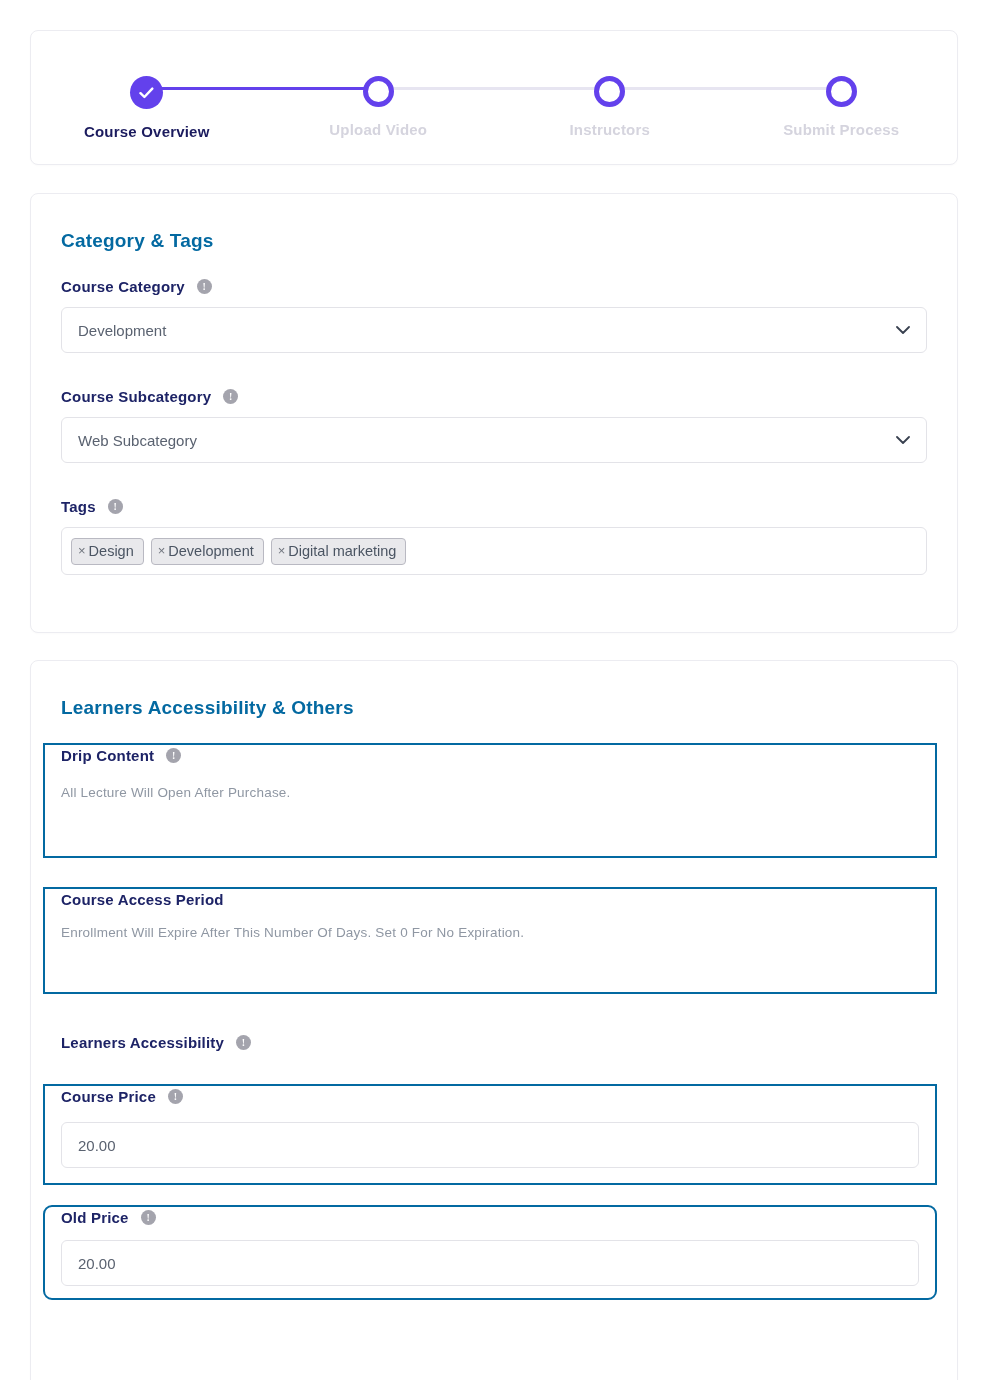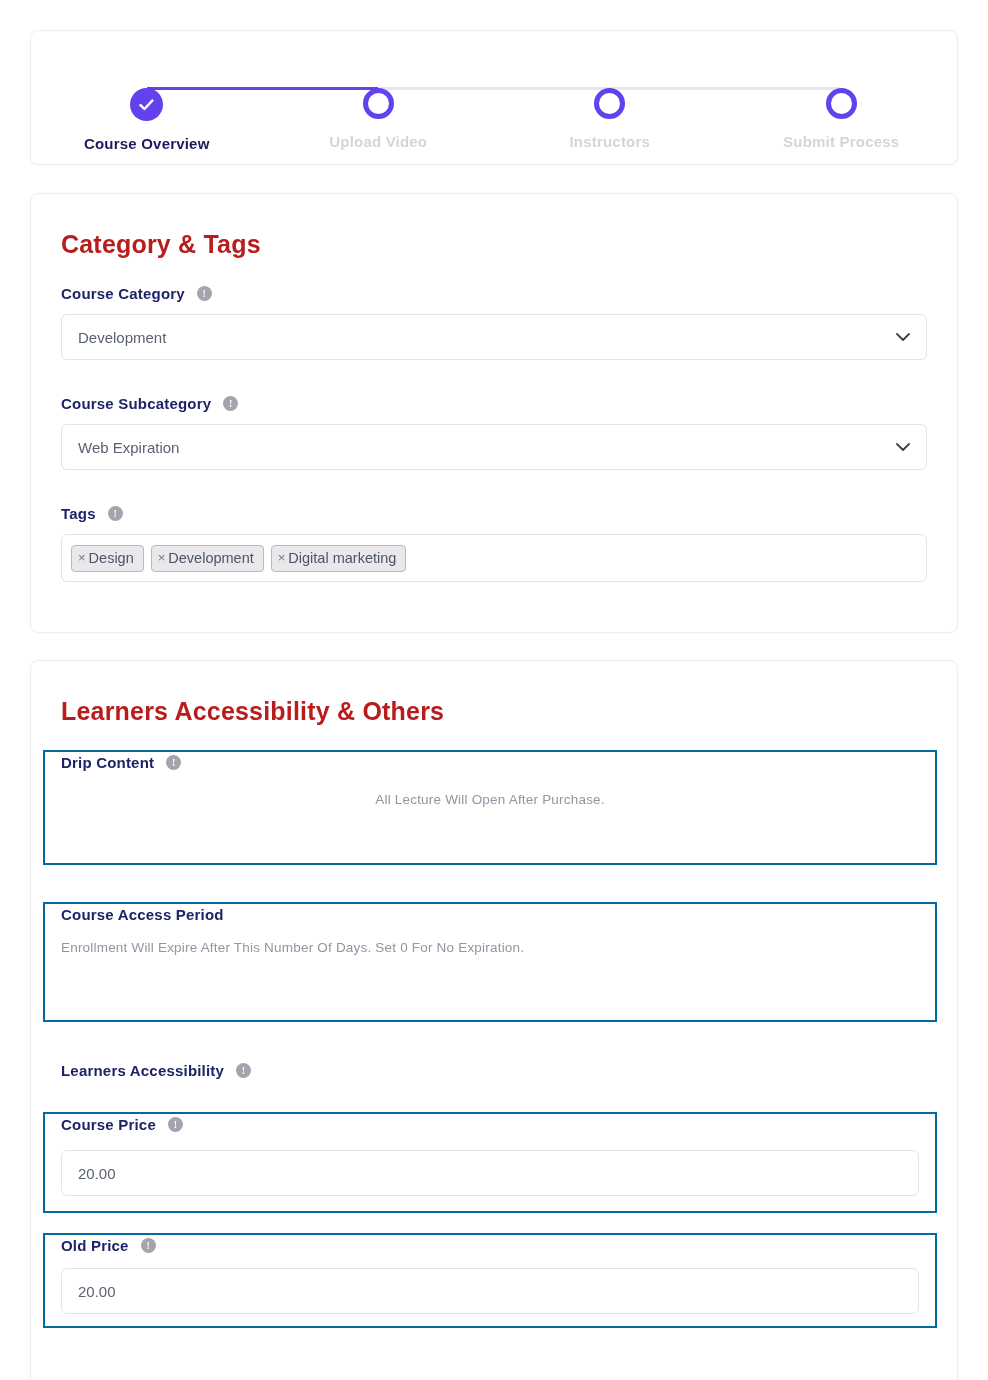--- a/index.html
+++ b/index.html
@@ -10,33 +10,33 @@
     margin:0 30px; width:928px; position:relative;
     box-shadow:0 1px 2px rgba(0,0,0,0.02);
   }
   
   #stepper-card { margin-top:30px; height:135px; }
   .stepper { position:relative; height:100%; }
   .step-line { position:absolute; top:56px; height:3px; z-index:1; }
   .line-1 { left:12.5%; width:25%; background:#6341ec; }
   .line-2 { left:37.5%; width:25%; background:#e7e5f1; }
   .line-3 { left:62.5%; width:25%; background:#e7e5f1; }
-  .steps-row { position:absolute; top:16px; left:0; right:0; display:flex; z-index:2; }
+  .steps-row { position:absolute; top:4px; left:0; right:0; display:flex; z-index:2; }
   .step { width:25%; display:flex; flex-direction:column; align-items:center; padding-top:41px; cursor:pointer; }
   .step-circle { width:33px; height:33px; border-radius:50%; display:flex; align-items:center; justify-content:center; background:#fff; }
   .step.active .step-circle { background:#6341ec; }
   .step.upcoming .step-circle { border:5px solid #6341ec; width:31px; height:31px; }
   .check-icon { color:#fff; }
   .step-label { margin-top:14px; font-size:15px; font-weight:bold; letter-spacing:.2px; }
   .step.active .step-label { color:#1b1b5e; }
   .step.upcoming .step-label { color:#d5d4de; }
   
   #category-card { margin-top:28px; height:440px; padding:36px 30px 0 30px; }
   #access-card { margin-top:27px; height:760px; padding:36px 0 0 0; }
-  .section-title { font-size:25px; font-weight:bold; color:#b91c1c; letter-spacing:.2px; }
+  .section-title { font-size:19px; font-weight:bold; color:#0369a1; letter-spacing:.2px; }
   .field-label { font-size:15px; font-weight:bold; color:#1d2366; letter-spacing:.2px;
     display:flex; align-items:center; gap:12px; }
   .info-icon { width:15px; height:15px; border-radius:50%; background:#a4a4ad; color:#fff;
     font-size:10px; font-weight:bold; display:inline-flex; align-items:center; justify-content:center;
     font-family:"Liberation Serif", serif; }
   .control { height:46px; border:1px solid #e3e3e8; border-radius:6px; background:#fff;
     display:flex; align-items:center; padding:0 16px; font-size:15px; color:#5a6270; width:100%; }
   .select-box { justify-content:space-between; cursor:pointer; }
   .chevron { flex:0 0 auto; }
   input.control { outline:none; }
@@ -50,27 +50,27 @@
   .tags-box { height:48px; border:1px solid #e3e3e8; border-radius:6px; display:flex;
     align-items:center; padding:0 9px; gap:7px; }
   .chip { display:inline-flex; align-items:center; background:#e9e9ec; border:1px solid #b9b9c2;
     border-radius:4px; padding:4px 9px 5px 6px; font-size:14.5px; color:#4b5563; cursor:default; }
   .chip .x { color:#70757e; font-size:13px; margin-right:3px; cursor:pointer; }
   
   .inner-pad { padding:0 30px; }
   .red-box { border:2px solid #0369a1; margin:0 20px 0 12px; padding:2px 16px 0 16px; overflow:hidden; }
   .red-box .field-label { margin-bottom:17px; }
   #drip-box { height:115px; margin-top:24px; }
-  #drip-box .helper { margin-top:21px;text-align:center; }
-  #access-period-box { height:120px; margin-top:37px; }
+  #drip-box .helper { margin-top:21px; }
+  #access-period-box { height:107px; margin-top:29px; }
   #access-period-box .helper { margin-top:9px; }
   #learners-group { margin-top:40px; }
   #learners-group .field-label { margin-bottom:30px; }
   #price-box { height:101px; margin-top:33px; }
-  #oldprice-box { height:95px; margin-top:20px; }
+  #oldprice-box { height:95px; margin-top:20px;border-radius:9px; }
   #oldprice-box .field-label { margin-bottom:14px; }
 </style>
 </head>
 <body>
 
 <div class="card" id="stepper-card">
   <div class="stepper">
     <div class="step-line line-1"></div>
     <div class="step-line line-2"></div>
     <div class="step-line line-3"></div>
@@ -114,21 +114,21 @@
         </svg>
     </div>
   </div>
 
   <div class="cat-group">
     <div class="field-label">
       <span>Course Subcategory</span>
       <span class="info-icon">!</span>
     </div>
     <div class="control select-box">
-      <span>Web Expiration</span>
+      <span>Web Subcategory</span>
       <svg class="chevron" width="14" height="8" viewBox="0 0 14 8">
           <path d="M1 1 L7 7 L13 1" fill="none" stroke="#394150" stroke-width="1.8" stroke-linecap="round" stroke-linejoin="round"></path>
         </svg>
     </div>
   </div>
 
   <div>
     <div class="field-label" style="margin-bottom:12px;">
       <span>Tags</span>
       <span class="info-icon">!</span>

